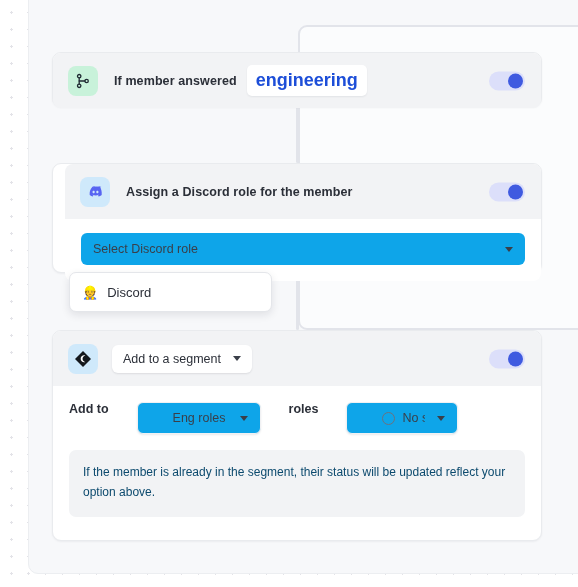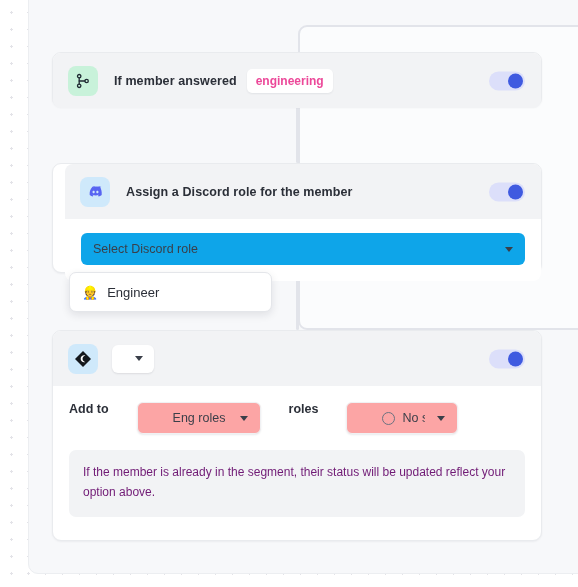--- a/index.html
+++ b/index.html
@@ -100,23 +100,23 @@
     margin-left: 16px;
     letter-spacing: .1px;
     white-space: nowrap;
   }
 
   .value-chip {
     margin-left: 10px;
     background: #ffffff;
     border-radius: 5px;
     padding: 5px 9px;
-    font-size: 12px;
+    font-size: 18px;
     font-weight: 700;
-    color: #ec4899;
+    color: #1d4ed8;
     box-shadow: 0 1px 2px rgba(16,24,40,.07);
     white-space: nowrap;
   }
 
   
   .toggle {
     position: absolute;
     right: 16px;
     top: 50%;
     transform: translateY(-50%);
@@ -143,21 +143,21 @@
     justify-content: space-between;
     background: #0ea5e9;
     border-radius: 6px;
     height: 32px;
     padding: 0 12px;
     font-size: 12.5px;
     color: #3a3f49;
     box-sizing: border-box;
   }
   .select.white {
-    background: #fca5a5;
+    background: #0ea5e9;
     box-shadow: 0 1px 2px rgba(16,24,40,.09);
     border: 1px solid #f0f1f3;
     padding-left: 35px;
   }
   .caret {
     width: 0; height: 0;
     border-left: 4.5px solid transparent;
     border-right: 4.5px solid transparent;
     border-top: 5.5px solid #3a3f49;
     margin-left: 12px;
@@ -236,21 +236,21 @@
     white-space: nowrap;
   }
 
   
   .note {
     background: #f2f3f5;
     border-radius: 7px;
     padding: 13px 14px 14px 14px;
     font-size: 12px;
     line-height: 1.65;
-    color: #701a75;
+    color: #0c4a6e;
   }
 
   
   .trunk {
     position: absolute;
     left: 296px;
     width: 3px;
     background: #e2e4ea;
     border-radius: 2px;
   }
@@ -302,33 +302,34 @@
       <div class="select">
         <span>Select Discord role</span>
         <span class="caret"></span>
       </div>
     </div>
   </div>
 
   <div id="role-dropdown">
     <div class="dropdown-item">
       <span class="dd-emoji">👷</span>
-      <span>Engineer</span>
+      <span>Discord</span>
     </div>
   </div>
 
   <div class="card" style="left:52px; top:330px; width:490px; height:211px;">
     <div class="card-header">
       <div class="icon-tile tile-blue">
         <svg width="18" height="18" viewBox="0 0 20 20" aria-hidden="true">
           <path d="M10 1.1 18.9 10 10 18.9 1.1 10Z" fill="#14181d"></path>
           <path d="M12.6 6.2c-2.6-.9-5.2.8-5.2 3.6 0 2.9 2.6 4.6 5.2 3.7-1.9-.5-3.1-1.9-3.1-3.7 0-1.7 1.2-3.1 3.1-3.6Z" fill="#ffffff"></path>
         </svg>
       </div>
       <span class="header-pill">
+        <span>Add to a segment</span>
         <span class="caret"></span>
       </span>
       <div class="toggle">
         <div class="knob"></div>
       </div>
     </div>
     <div class="card-body" style="padding-top:16px;">
       <div class="field-row">
         <span class="field-label">Add to</span>
         <div class="select white sel-eng">

